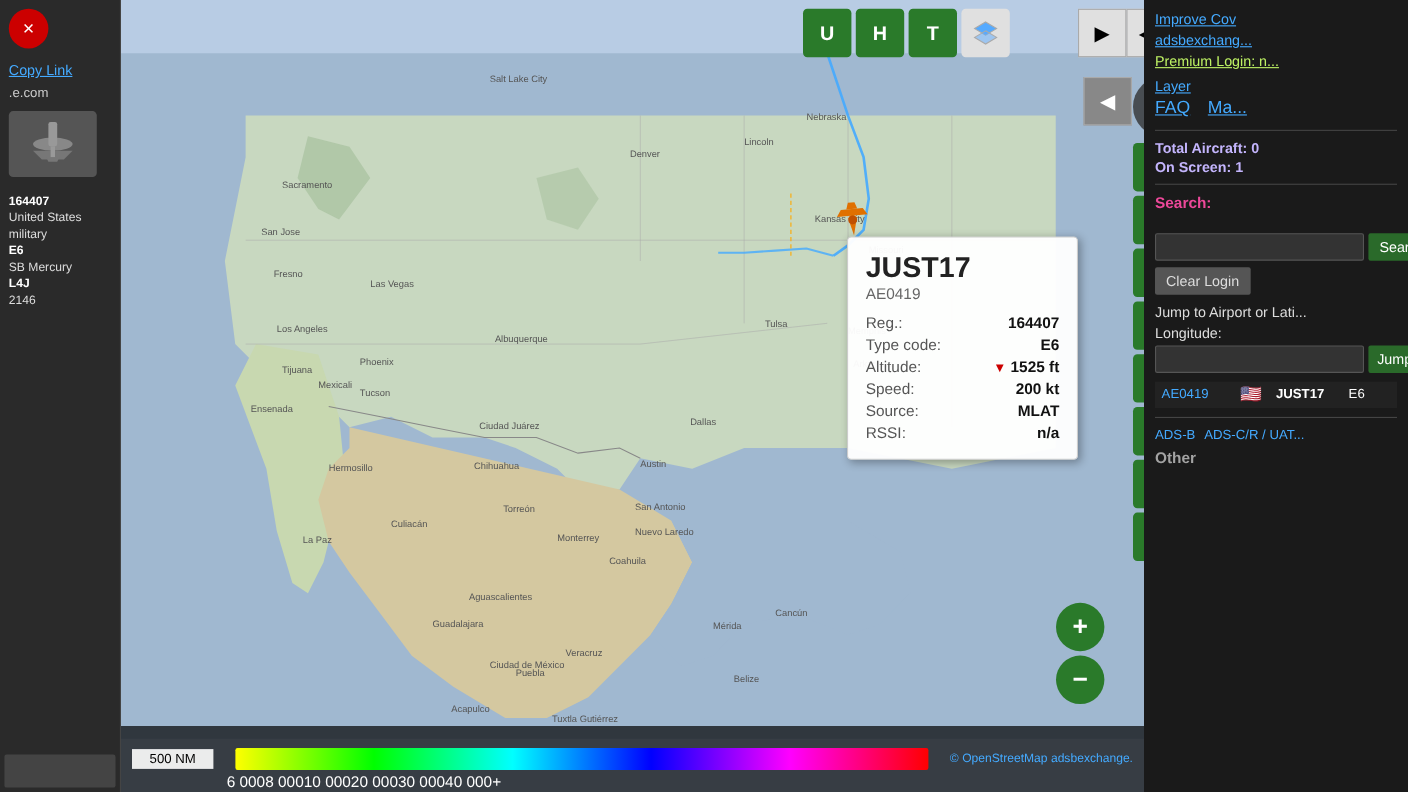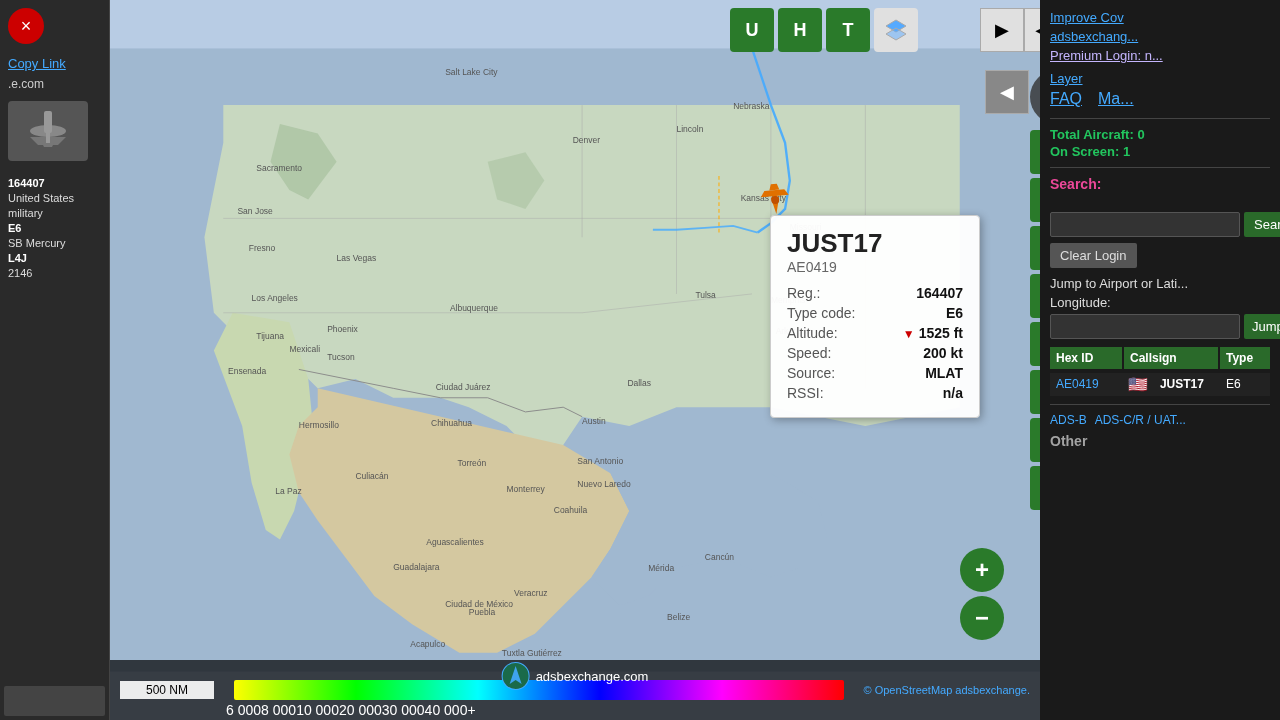--- a/index.html
+++ b/index.html
@@ -159,21 +159,21 @@
       border-radius: 2px;
       position: relative;
     }
     .scale-labels {
       position: absolute; top: 22px; left: 0; right: 0;
       display: flex; justify-content: flex-start;
       color: white; font-size: 14px; padding: 0 2px;
     }
     .scale-distance {
       background: rgba(255,255,255,0.9);
-      color: #000; padding: 2px 26px; font-size: 12px;
+      color: #000; padding: 2px 16px; font-size: 12px;
       margin-left: 10px; white-space: nowrap;
     }
     .attribution {
       color: #ccc; font-size: 11px; margin-right: 10px;
     }
     .attribution span { color: #4af; }
     .adsbexchange-logo {
       position: absolute; bottom: 30px; left: 50%;
       transform: translateX(-50%);
       color: white; font-size: 13px;
@@ -193,29 +193,29 @@
       color: #ddd;
       padding: 10px;
       overflow-y: auto;
       flex-shrink: 0;
     }
     .right-header-link {
       color: #4af; font-size: 13px; text-decoration: underline;
       margin-bottom: 4px; display: block; cursor: pointer;
     }
     .right-premium {
-      color: #c4b5fd; font-size: 13px; text-decoration: underline;
+      color: #bef264; font-size: 13px; text-decoration: underline;
       cursor: pointer; margin-bottom: 8px;
     }
     .right-links {
       display: flex; gap: 16px; margin-bottom: 10px;
     }
     .right-link { color: #4af; font-size: 16px; text-decoration: underline; cursor: pointer; }
     .right-stat { font-size: 13px; color: #ccc; margin-bottom: 2px; }
-    .right-stat span { color: #22c55e; font-weight: bold; }
+    .right-stat span { color: #c4b5fd; font-weight: bold; }
     .divider { border-top: 1px solid #444; margin: 8px 0; }
 
     
     .tabs-row {
       display: flex; gap: 2px; margin-bottom: 10px;
     }
     .tab-btn {
       padding: 6px 12px;
       background: #2a6a2a;
       color: white; font-size: 13px; font-weight: bold;
@@ -525,29 +525,20 @@
         <span>20 000</span>
         <span>30 000</span>
         <span>40 000+</span>
       </div>
     </div>
     <span class="attribution">
       <span>© OpenStreetMap adsbexchange.</span>
     </span>
   </div>
 
-  <div class="adsbexchange-logo">
-    <div class="adsbex-icon">
-      <svg width="28" height="28" viewBox="0 0 28 28">
-        <circle cx="14" cy="14" r="13" fill="#1a6a4a"></circle>
-        <polygon points="14,4 20,22 14,18 8,22" fill="#4af" opacity="0.9"></polygon>
-      </svg>
-    </div>
-    <span>adsbexchange.com</span>
-  </div>
 </div>
 
 <div id="right-panel">
   <a class="right-header-link">Improve Cov</a>
   <a class="right-header-link">adsbexchang...</a>
   <div class="right-premium">Premium Login: n...</div>
   <a class="right-header-link">Layer</a>
   <div class="right-links">
     <a class="right-link">FAQ</a>
     <a class="right-link">Ma...</a>
@@ -573,25 +564,20 @@
 
   
   <div class="jump-label">Jump to Airport or Lati...</div>
   <div class="jump-label">Longitude:</div>
   <div class="jump-row">
     <input class="jump-input" type="text" style="">
     <button class="jump-btn">Jump...</button>
   </div>
 
   
-  <div class="table-header">
-    <div class="th th-hexid">Hex ID</div>
-    <div class="th th-callsign">Callsign</div>
-    <div class="th th-type">Type</div>
-  </div>
   <div class="table-row-data">
     <div class="td td-hexid">AE0419</div>
     <div class="td" style="font-size:16px; padding: 2px 4px;">🇺🇸</div>
     <div class="td td-callsign">JUST17</div>
     <div class="td td-type">E6</div>
   </div>
 
   <div class="divider"></div>
 
   

